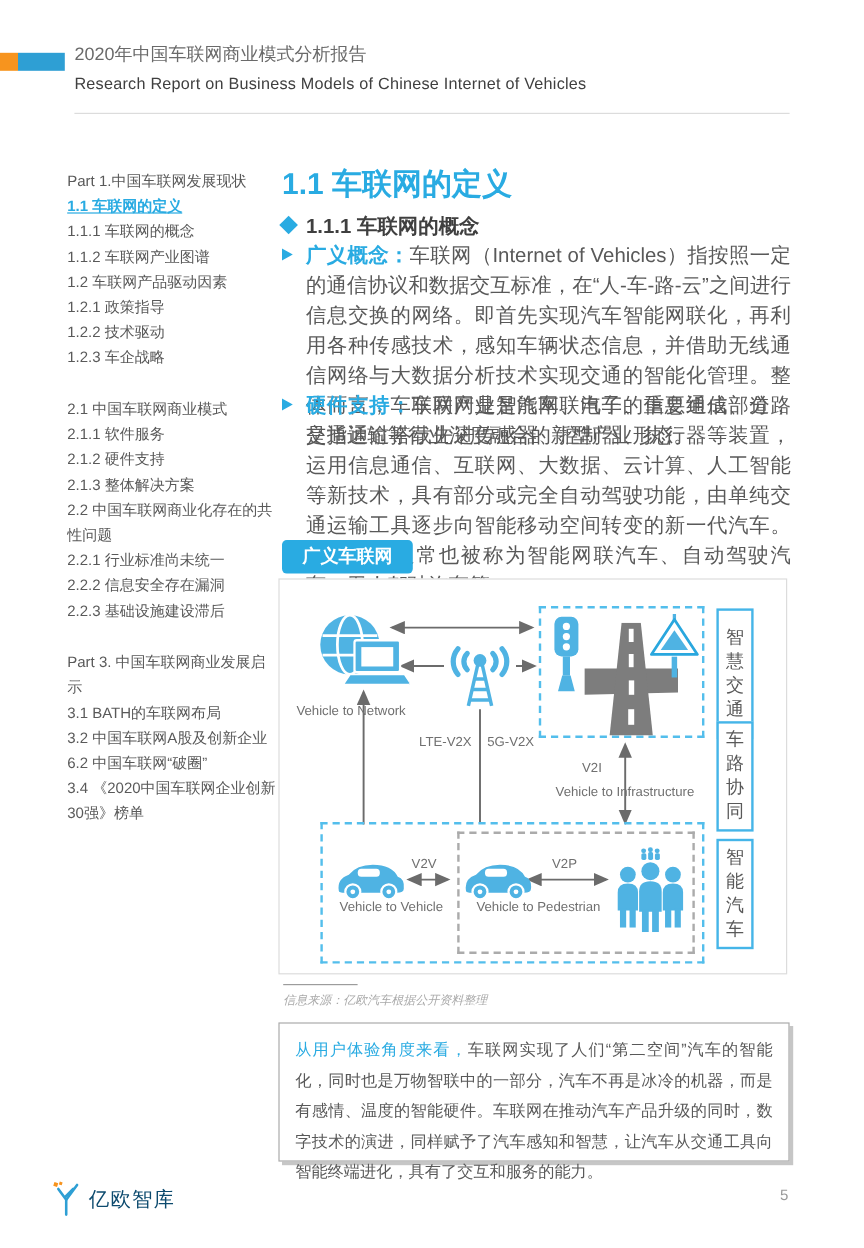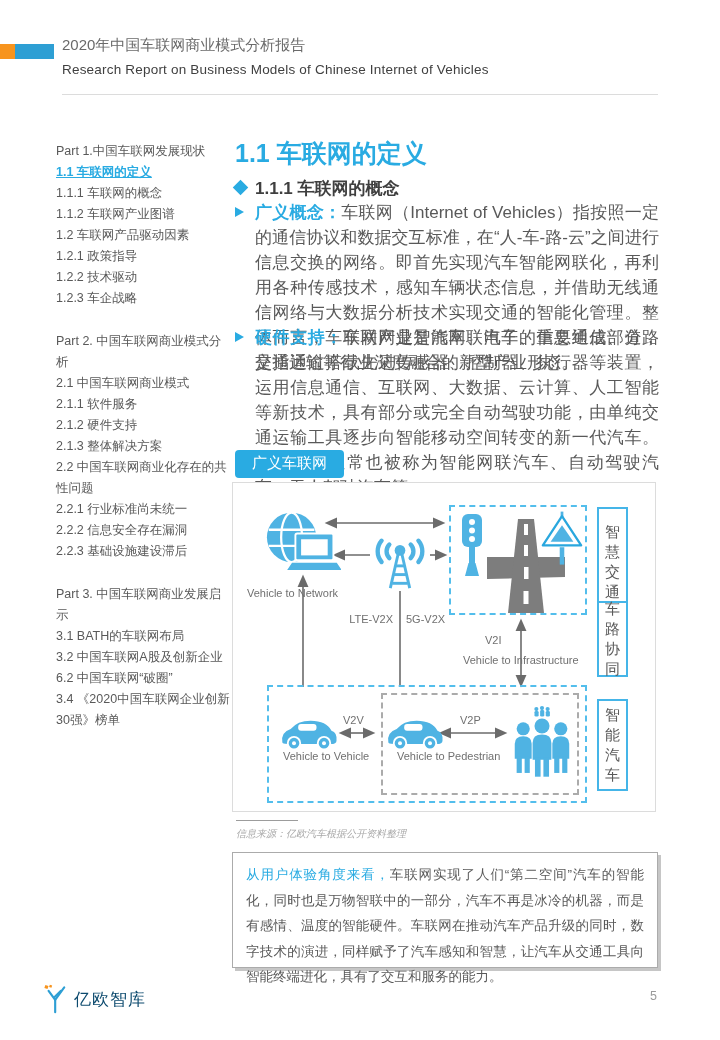--- a/index.html
+++ b/index.html
@@ -22,21 +22,21 @@
   .h1 { position:absolute; left:235px; top:137px; font-size:25px; font-weight:bold; color:#29ABE2; }
   .h2 { position:absolute; left:235px; top:177px; font-size:17px; font-weight:bold; color:#3f3f3f; }
   .diamond { display:inline-block; width:11px; height:11px; background:#29ABE2; transform:rotate(45deg); margin-right:9px; position:relative; top:-1px; }
   .para { position:absolute; left:235px; width:424px; font-size:17px; line-height:25px; text-align:justify; color:#595959; padding-left:20px; }
   .para .tri { position:absolute; left:0; top:7px; width:0; height:0;
     border-top:5px solid transparent; border-bottom:5px solid transparent; border-left:9px solid #29ABE2; }
   .para .plabel { color:#29ABE2; font-weight:bold; }
   .p1 { top:200px; } .p2 { top:325px; }
   
   .chart-tag { position:absolute; left:235px; top:450px; background:#29ABE2; color:#fff;
-    font-size:15px; font-weight:normal; padding:4px 17px 5px; border-radius:4px; }
+    font-size:15px; font-weight:bold; padding:4px 17px 5px; border-radius:4px; }
   .diagram { position:absolute; left:232px; top:482px; width:424px; height:330px;
     border:1px solid #dcdcdc; background:#fff; }
   .diagram .abs { position:absolute; }
   .dlabel { position:absolute; font-size:11px; color:#707070; white-space:nowrap; }
   .dashed-blue { position:absolute; border:2px dashed #53BEEC; background:transparent; }
   .dashed-gray { position:absolute; border:2px dashed #ababab; }
   .side-box { position:absolute; left:364px; width:31px; border:2px solid #45B5E8; background:#fff;
     display:flex; align-items:center; justify-content:center; }
   .side-box span { width:16px; word-break:break-all; line-height:20px; font-size:15px; color:#595959; text-align:center; }
   
@@ -67,21 +67,20 @@
       <div class="toc-item">Part 1.中国车联网发展现状</div>
       <div class="toc-item active">1.1 车联网的定义</div>
       <div class="toc-item">1.1.1 车联网的概念</div>
       <div class="toc-item">1.1.2 车联网产业图谱</div>
       <div class="toc-item">1.2 车联网产品驱动因素</div>
       <div class="toc-item">1.2.1 政策指导</div>
       <div class="toc-item">1.2.2 技术驱动</div>
       <div class="toc-item">1.2.3 车企战略</div>
     </div>
     <div class="toc-group">
-      <div class="toc-item">Part 2. 中国车联网商业模式分析</div>
       <div class="toc-item">2.1 中国车联网商业模式</div>
       <div class="toc-item">2.1.1 软件服务</div>
       <div class="toc-item">2.1.2 硬件支持</div>
       <div class="toc-item">2.1.3 整体解决方案</div>
       <div class="toc-item">2.2 中国车联网商业化存在的共性问题</div>
       <div class="toc-item">2.2.1 行业标准尚未统一</div>
       <div class="toc-item">2.2.2 信息安全存在漏洞</div>
       <div class="toc-item">2.2.3 基础设施建设滞后</div>
     </div>
     <div class="toc-group">
@@ -186,21 +185,21 @@
 
     <div class="dlabel" style="left:14px;top:104px">Vehicle to Network</div>
     <div class="dlabel" style="left:98px;top:130px;width:62px;text-align:right">LTE-V2X</div>
     <div class="dlabel" style="left:173px;top:130px">5G-V2X</div>
     <div class="dlabel" style="left:252px;top:151px">V2I</div>
     <div class="dlabel" style="left:230px;top:171px">Vehicle to Infrastructure</div>
 
     <div class="side-box" style="top:24px;height:109px">
         <span>智慧交通</span>
       </div>
-    <div class="side-box" style="top:118px;height:76px">
+    <div class="side-box" style="top:118px;height:92px">
         <span>车路协同</span>
       </div>
     <div class="side-box" style="top:216px;height:92px">
         <span>智能汽车</span>
       </div>
 
     <div class="dashed-blue" style="left:34px;top:202px;width:320px;height:118px"></div>
     <div class="dashed-gray" style="left:148px;top:210px;width:198px;height:102px"></div>
 
     <svg class="abs" style="left:46px;top:232px" width="60" height="38" viewBox="0 0 72 44">

